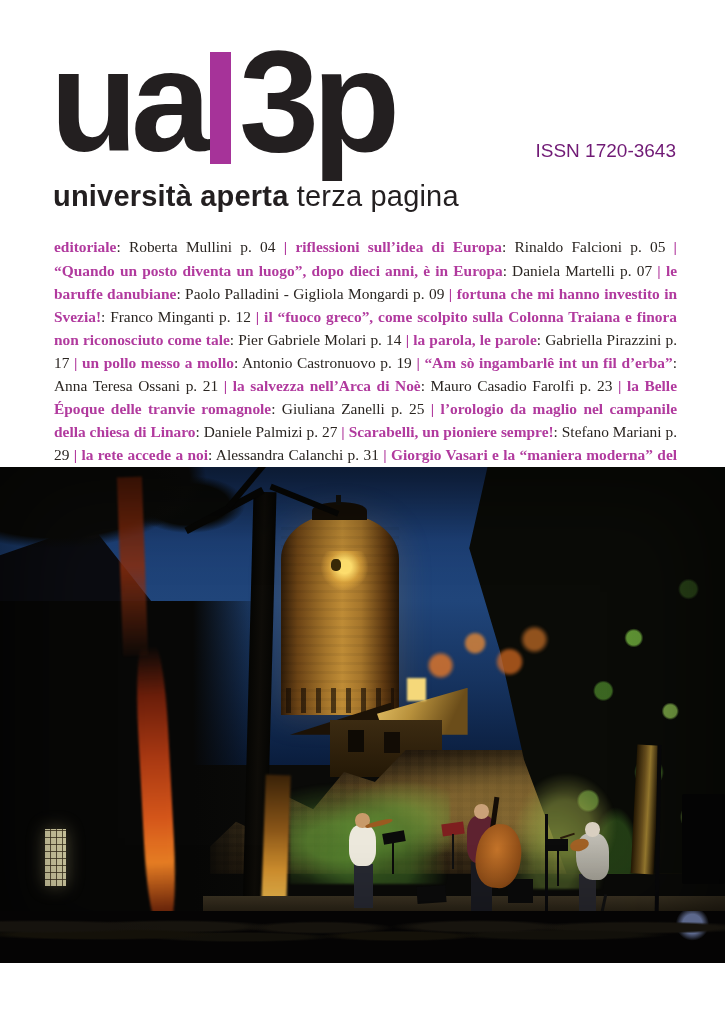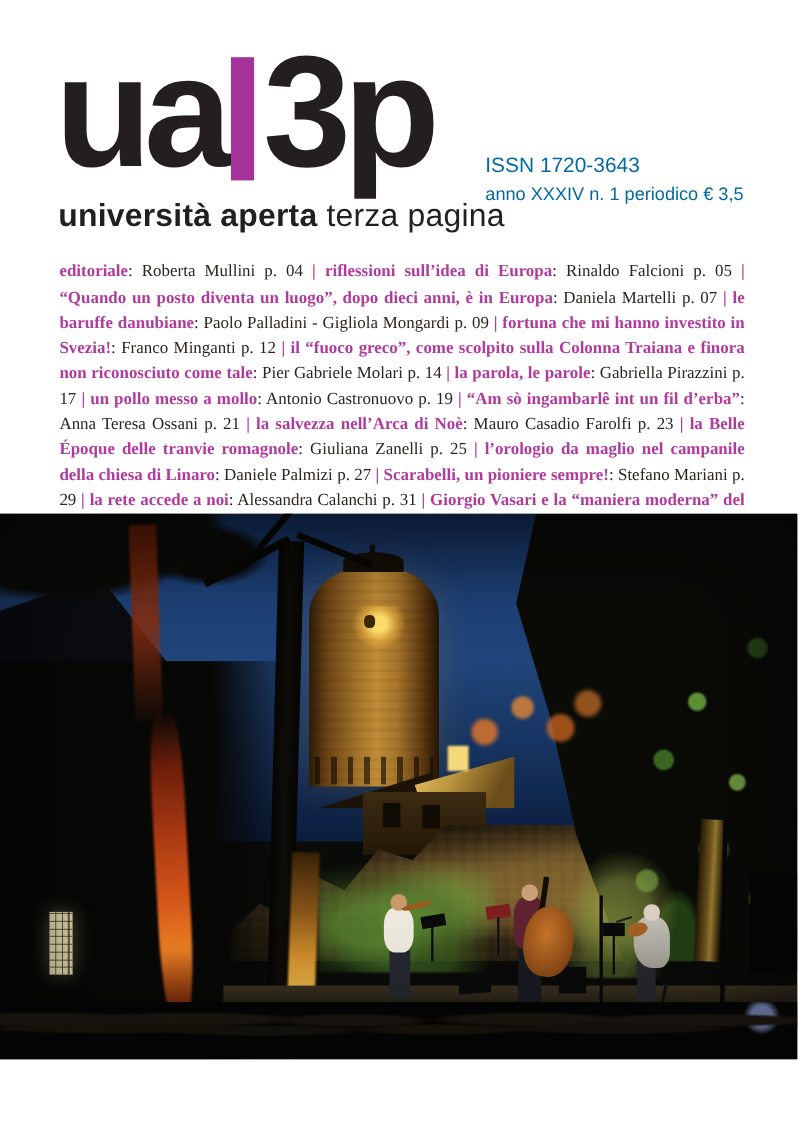--- a/index.html
+++ b/index.html
@@ -18,21 +18,21 @@
   .logo .bar{
     display:inline-block;width:21px;height:112px;vertical-align:-13px;
     margin:0 8px 0 6px;background:var(--accent-logo,#a63399);
   }
   .subtitle{
     position:absolute;left:53px;top:180px;font-size:29px;color:#231f20;
     letter-spacing:.2px;white-space:nowrap;
   }
   .subtitle .b{font-weight:700;}
   .meta{
-    position:absolute;right:49px;top:140px;text-align:left;color:#0369a1;
+    position:absolute;right:49px;top:140px;text-align:center;color:#701a75;
   }
   .meta .issn{font-size:19px;margin-bottom:6px;}
   .meta .line{font-size:16.5px;line-height:1.2;}
   
   .toc{
     position:absolute;left:54px;top:220px;width:623px;
     font-family:"Liberation Serif", serif;
     font-size:15.4px;line-height:1.5;text-align:justify;color:#2a2521;
   }
   .toc-title{color:var(--accent-text,#b13a9e);font-weight:700;}
@@ -192,21 +192,20 @@
 
 <header>
   <div class="logo">
     <span>ua</span><span class="bar"></span><span>3p</span>
   </div>
   <div class="subtitle">
     <span class="b">università aperta</span><span> terza pagina</span>
   </div>
   <div class="meta">
     <div class="issn">ISSN 1720-3643</div>
-    <div class="line">anno XXXIV n. 1 periodico € 3,5</div>
   </div>
 </header>
 
 <p class="toc"><span class="toc-title">editoriale</span><span class="toc-detail">: Roberta Mullini p. 04</span><span class="toc-sep"> | </span><span class="toc-title">riflessioni sull’idea di Europa</span><span class="toc-detail">: Rinaldo Falcioni p. 05</span><span class="toc-sep"> | </span><span class="toc-title">“Quando un posto diventa un luogo”, dopo dieci anni, è in Europa</span><span class="toc-detail">: Daniela Martelli p. 07</span><span class="toc-sep"> | </span><span class="toc-title">le baruffe danubiane</span><span class="toc-detail">: Paolo Palladini - Gigliola Mongardi p. 09</span><span class="toc-sep"> | </span><span class="toc-title">fortuna che mi hanno investito in Svezia!</span><span class="toc-detail">: Franco Minganti p. 12</span><span class="toc-sep"> | </span><span class="toc-title">il “fuoco greco”, come scolpito sulla Colonna Traiana e finora non riconosciuto come tale</span><span class="toc-detail">: Pier Gabriele Molari p. 14</span><span class="toc-sep"> | </span><span class="toc-title">la parola, le parole</span><span class="toc-detail">: Gabriella Pirazzini p. 17</span><span class="toc-sep"> | </span><span class="toc-title">un pollo messo a mollo</span><span class="toc-detail">: Antonio Castronuovo p. 19</span><span class="toc-sep"> | </span><span class="toc-title">“Am sò ingambarlê int un fil d’erba”</span><span class="toc-detail">: Anna Teresa Ossani p. 21</span><span class="toc-sep"> | </span><span class="toc-title">la salvezza nell’Arca di Noè</span><span class="toc-detail">: Mauro Casadio Farolfi p. 23</span><span class="toc-sep"> | </span><span class="toc-title">la Belle Époque delle tranvie romagnole</span><span class="toc-detail">: Giuliana Zanelli p. 25</span><span class="toc-sep"> | </span><span class="toc-title">l’orologio da maglio nel campanile della chiesa di Linaro</span><span class="toc-detail">: Daniele Palmizi p. 27</span><span class="toc-sep"> | </span><span class="toc-title">Scarabelli, un pioniere sempre!</span><span class="toc-detail">: Stefano Mariani p. 29</span><span class="toc-sep"> | </span><span class="toc-title">la rete accede a noi</span><span class="toc-detail">: Alessandra Calanchi p. 31</span><span class="toc-sep"> | </span><span class="toc-title">Giorgio Vasari e la “maniera moderna” del Rinascimento</span><span class="toc-detail">: Stefania Biancani p. 33</span><span class="toc-sep"> | </span><span class="toc-title">cinema e società tra rispecchiamento e rottura</span><span class="toc-detail">: Elisa Mandelli p. 35</span><span class="toc-sep"> | </span><span class="toc-title">a Bondeno con Carlo Tassi</span><span class="toc-detail">: Daniele Seragnoli p. 37</span><span class="toc-sep"> | </span><span class="toc-title">le convenzioni 2024-2025</span><span class="toc-detail"> p. 40</span><span class="toc-sep"> | </span><span class="toc-title">Colchester, la città inglese gemellata con Imola, ai tempi dei Romani</span><span class="toc-detail">: Linda Anderson p. 41</span></p>
 
 <div class="photo" role="img" aria-label="Tre musicisti (violino, contrabbasso, chitarra) su un palco all’aperto di notte, davanti a una torre medievale illuminata e alberi illuminati di arancione e verde, con pubblico in primo piano">
   <div class="sky"></div>
   <div class="left-building"></div>
   <div class="top-left-foliage"></div>
   <div class="tower"></div>

